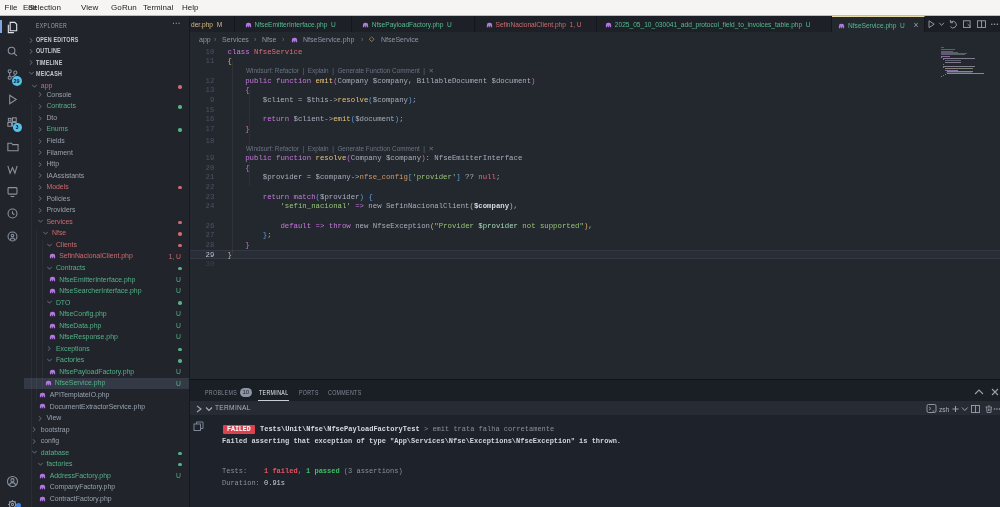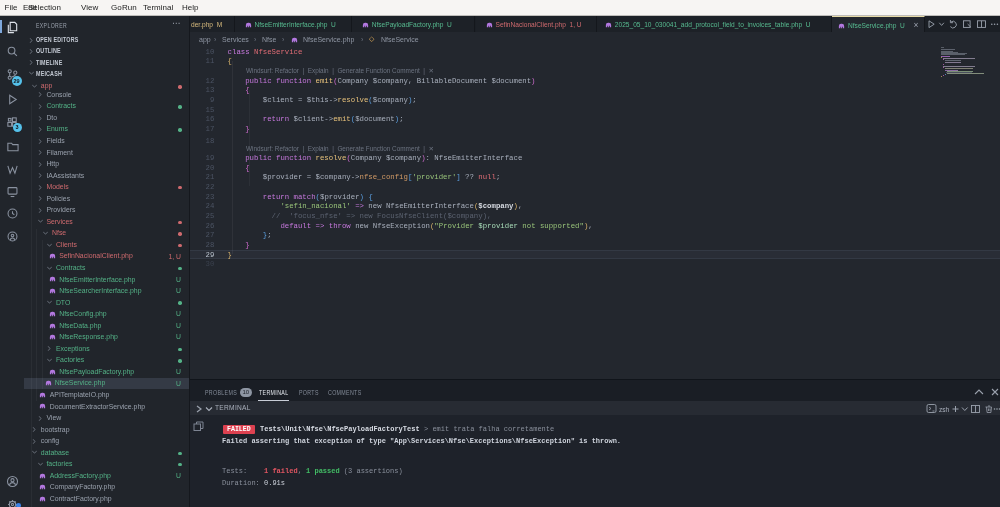--- a/index.html
+++ b/index.html
@@ -604,22 +604,21 @@
 <div class="cl" style="top:57.62px"><span class="num" style="color:#4b5363">15</span><span class="code"></span></div>
 <div class="cl" style="top:67.29px"><span class="num" style="color:#4b5363">16</span><span class="code"><span class="df">        </span><span class="kw">return</span><span class="df"> $client-&gt;</span><span class="fn">emit</span><span class="b3">(</span><span class="df">$document</span><span class="b3">)</span><span class="df">;</span></span></div>
 <div class="cl" style="top:76.96px"><span class="num" style="color:#4b5363">17</span><span class="code"><span class="df">    </span><span class="b2">}</span></span></div>
 <div class="cl" style="top:89px"><span class="num" style="color:#4b5363">18</span><span class="code"></span></div>
 <div class="cl" style="top:96.30px"><span class="lens">Windsurf: Refactor&nbsp; | &nbsp;Explain&nbsp; | &nbsp;Generate Function Comment&nbsp; |&nbsp; ✕</span></div>
 <div class="cl" style="top:105.97px"><span class="num" style="color:#4b5363">19</span><span class="code"><span class="df">    </span><span class="kw">public</span> <span class="kw">function</span> <span class="fn">resolve</span><span class="b2">(</span><span class="df">Company $company</span><span class="b2">)</span><span class="df">: NfseEmitterInterface</span></span></div>
 <div class="cl" style="top:115.64px"><span class="num" style="color:#4b5363">20</span><span class="code"><span class="df">    </span><span class="b2">{</span></span></div>
 <div class="cl" style="top:125.31px"><span class="num" style="color:#4b5363">21</span><span class="code"><span class="df">        $provider = $company-&gt;</span><span class="orn">nfse_config</span><span class="b3">[</span><span class="str">'provider'</span><span class="b3">]</span><span class="df"> ?? </span><span class="cls">null</span><span class="df">;</span></span></div>
 <div class="cl" style="top:134.98px"><span class="num" style="color:#4b5363">22</span><span class="code"></span></div>
 <div class="cl" style="top:144.65px"><span class="num" style="color:#4b5363">23</span><span class="code"><span class="df">        </span><span class="kw">return</span> <span class="kw">match</span><span class="b3">(</span><span class="df">$provider</span><span class="b3">)</span><span class="df"> </span><span class="b3">{</span></span></div>
-<div class="cl" style="top:154.32px"><span class="num" style="color:#4b5363">24</span><span class="code"><span class="df">            </span><span class="str">'sefin_nacional'</span> <span class="kw">=&gt;</span><span class="df"> new NfseEmitterInterface</span><span class="b1">(</span><span class="wb">$company</span><span class="b1">)</span><span class="df">,</span></span></div>
-<div class="cl" style="top:163.99px"><span class="num" style="color:#4b5363">25</span><span class="code"><span class="cm">          //  'focus_nfse' =&gt; new FocusNfseClient($company),</span></span></div>
+<div class="cl" style="top:154.32px"><span class="num" style="color:#4b5363">24</span><span class="code"><span class="df">            </span><span class="str">'sefin_nacional'</span> <span class="kw">=&gt;</span><span class="df"> new SefinNacionalClient</span><span class="b1">(</span><span class="wb">$company</span><span class="b1">)</span><span class="df">,</span></span></div>
 <div class="cl" style="top:173.66px"><span class="num" style="color:#4b5363">26</span><span class="code"><span class="df">            </span><span class="kw">default</span> <span class="kw">=&gt;</span> <span class="kw">throw</span><span class="df"> new NfseException</span><span class="b1">(</span><span class="str">"Provider </span><span style="color:#a8dcb8">$provider</span><span class="str"> not supported"</span><span class="b1">)</span><span class="df">,</span></span></div>
 <div class="cl" style="top:183.33px"><span class="num" style="color:#4b5363">27</span><span class="code"><span class="df">        </span><span class="b3">}</span><span class="df">;</span></span></div>
 <div class="cl" style="top:193.00px"><span class="num" style="color:#4b5363">28</span><span class="code"><span class="df">    </span><span class="b2">}</span></span></div>
 <div class="cl" style="top:202.67px"><span class="num" style="color:#b8c0cb">29</span><span class="code"><span class="b1">}</span></span></div>
 <div class="cl" style="top:212.34px"><span class="num" style="color:#3a414e">30</span><span class="code"></span></div>
 <div class="abs" style="left:751.0px;top:-0.3px;width:2.6px;height:0.5px;background:#8a8f9a;opacity:0.52"></div>
 <div class="abs" style="left:751.0px;top:1.8px;width:14.4px;height:0.5px;background:#9197a4;opacity:0.52"></div>
 <div class="abs" style="left:751.0px;top:3.9px;width:11.8px;height:0.5px;background:#8e95a2;opacity:0.52"></div>
 <div class="abs" style="left:751.0px;top:5.0px;width:16.5px;height:0.5px;background:#8e95a2;opacity:0.52"></div>
 <div class="abs" style="left:751.0px;top:6.0px;width:25.8px;height:0.5px;background:#8e95a2;opacity:0.52"></div>

